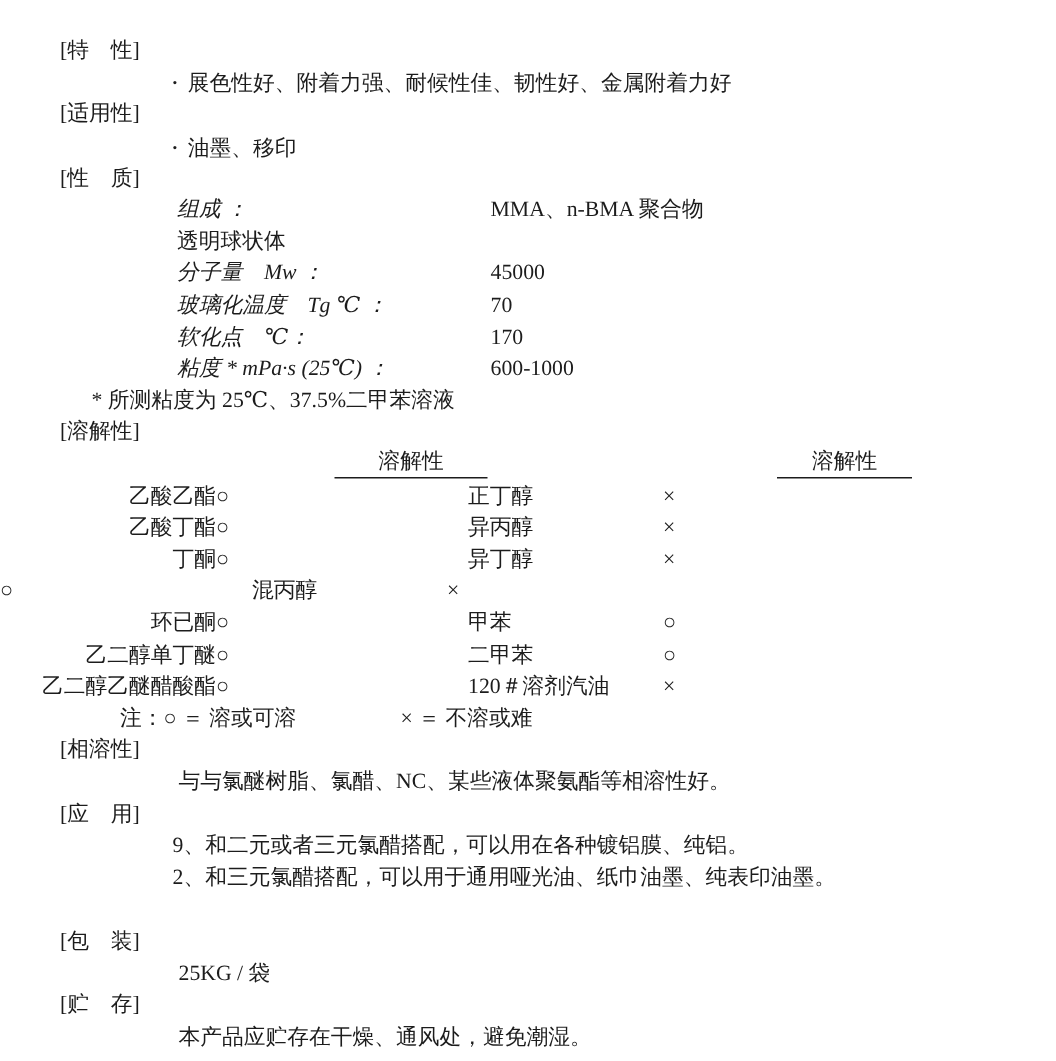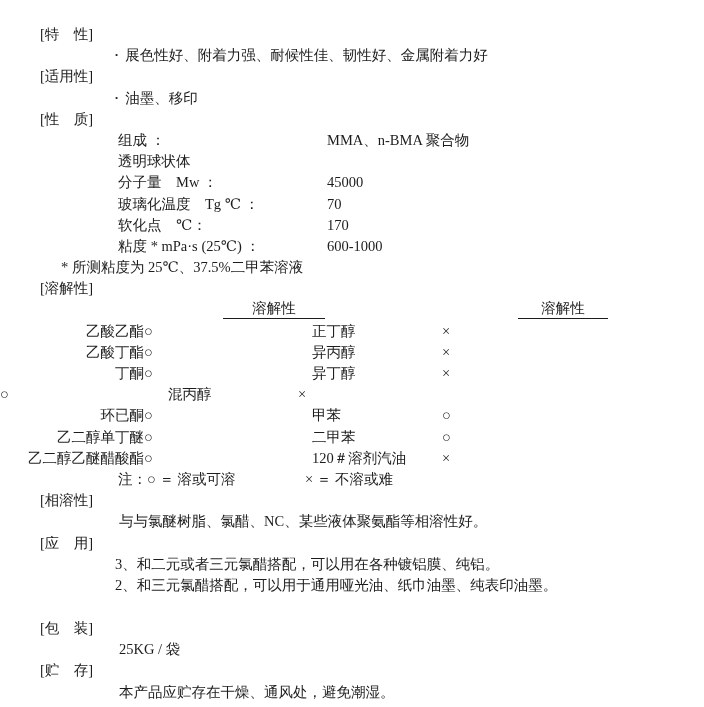--- a/index.html
+++ b/index.html
@@ -8,31 +8,31 @@
     background:#ffffff; color:#1c1c1c;
     font-family:"Liberation Serif","DejaVu Serif",serif;
     font-size:14.5px;
   }
   .doc { padding-top:24px; }
   .line { line-height:21.2px; height:21.2px; white-space:nowrap; }
   .sec { margin-left:40px; }
   .bullet-line { margin-left:115px; }
   .bullet { display:inline-block; font-size:9px; vertical-align:2px; margin-right:7px; }
   .prop-row { display:flex; margin-left:118px; }
-  .prop-label { width:209px; }
+  .prop-label { width:209px;font-style:italic; }
   .footnote { margin-left:61px; }
   .sol-head { display:flex; }
   .sol-head .h1 { margin-left:223px; width:102px; text-align:center; height:19px; line-height:19px; border-bottom:1.4px solid #1c1c1c; }
   .sol-head .h2 { margin-left:193px; width:90px; text-align:center; height:19px; line-height:19px; border-bottom:1.4px solid #1c1c1c; }
   .sol-row { display:flex; }
   .sol-row .ln { width:144px;text-align:right; }
   .sol-row .lm { width:30px; }
   .sol-row .rn { margin-left:138px; width:130px; }
   .sol-row .rm { width:30px; }
-  .note-line { display:flex; margin-left:118px; }
+  .note-line { display:flex; margin-left:80px; }
   .note-left { width:187px; }
   .indent105 { margin-left:119px; }
   .indent115 { margin-left:115px; }
   .gap-before { margin-top:22px; }
 </style>
 </head>
 <body>
 
 <div class="doc">
 
@@ -125,21 +125,21 @@
 
   <div class="line note-line">
     <span class="note-left">注：○ ＝ 溶或可溶</span>
     <span>× ＝ 不溶或难</span>
   </div>
 
   <div class="line sec">[相溶性]</div>
   <div class="line indent105">与与氯醚树脂、氯醋、NC、某些液体聚氨酯等相溶性好。</div>
 
   <div class="line sec">[应　用]</div>
-  <div class="line indent115">3、和二元或者三元氯醋搭配，可以用在各种镀铝膜、纯铝。</div>
+  <div class="line indent115">9、和二元或者三元氯醋搭配，可以用在各种镀铝膜、纯铝。</div>
   <div class="line indent115">2、和三元氯醋搭配，可以用于通用哑光油、纸巾油墨、纯表印油墨。</div>
 
   <div class="line sec gap-before">[包　装]</div>
   <div class="line indent105">25KG / 袋</div>
 
   <div class="line sec">[贮　存]</div>
   <div class="line indent105">本产品应贮存在干燥、通风处，避免潮湿。</div>
 
 </div>
 

